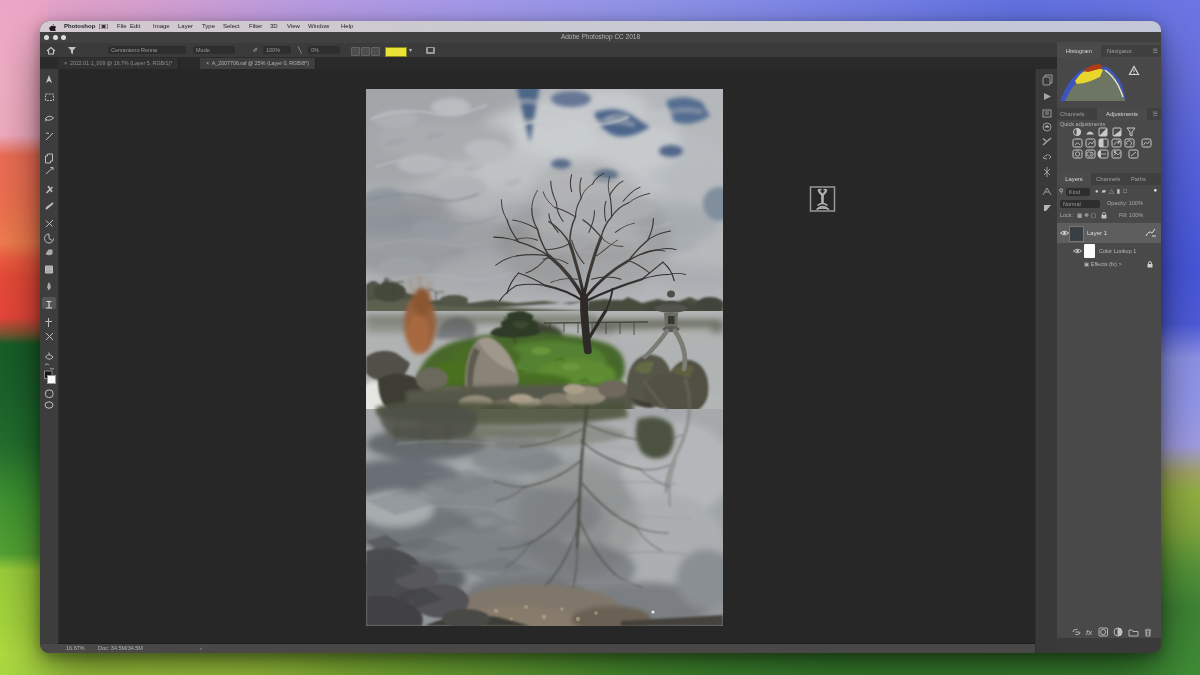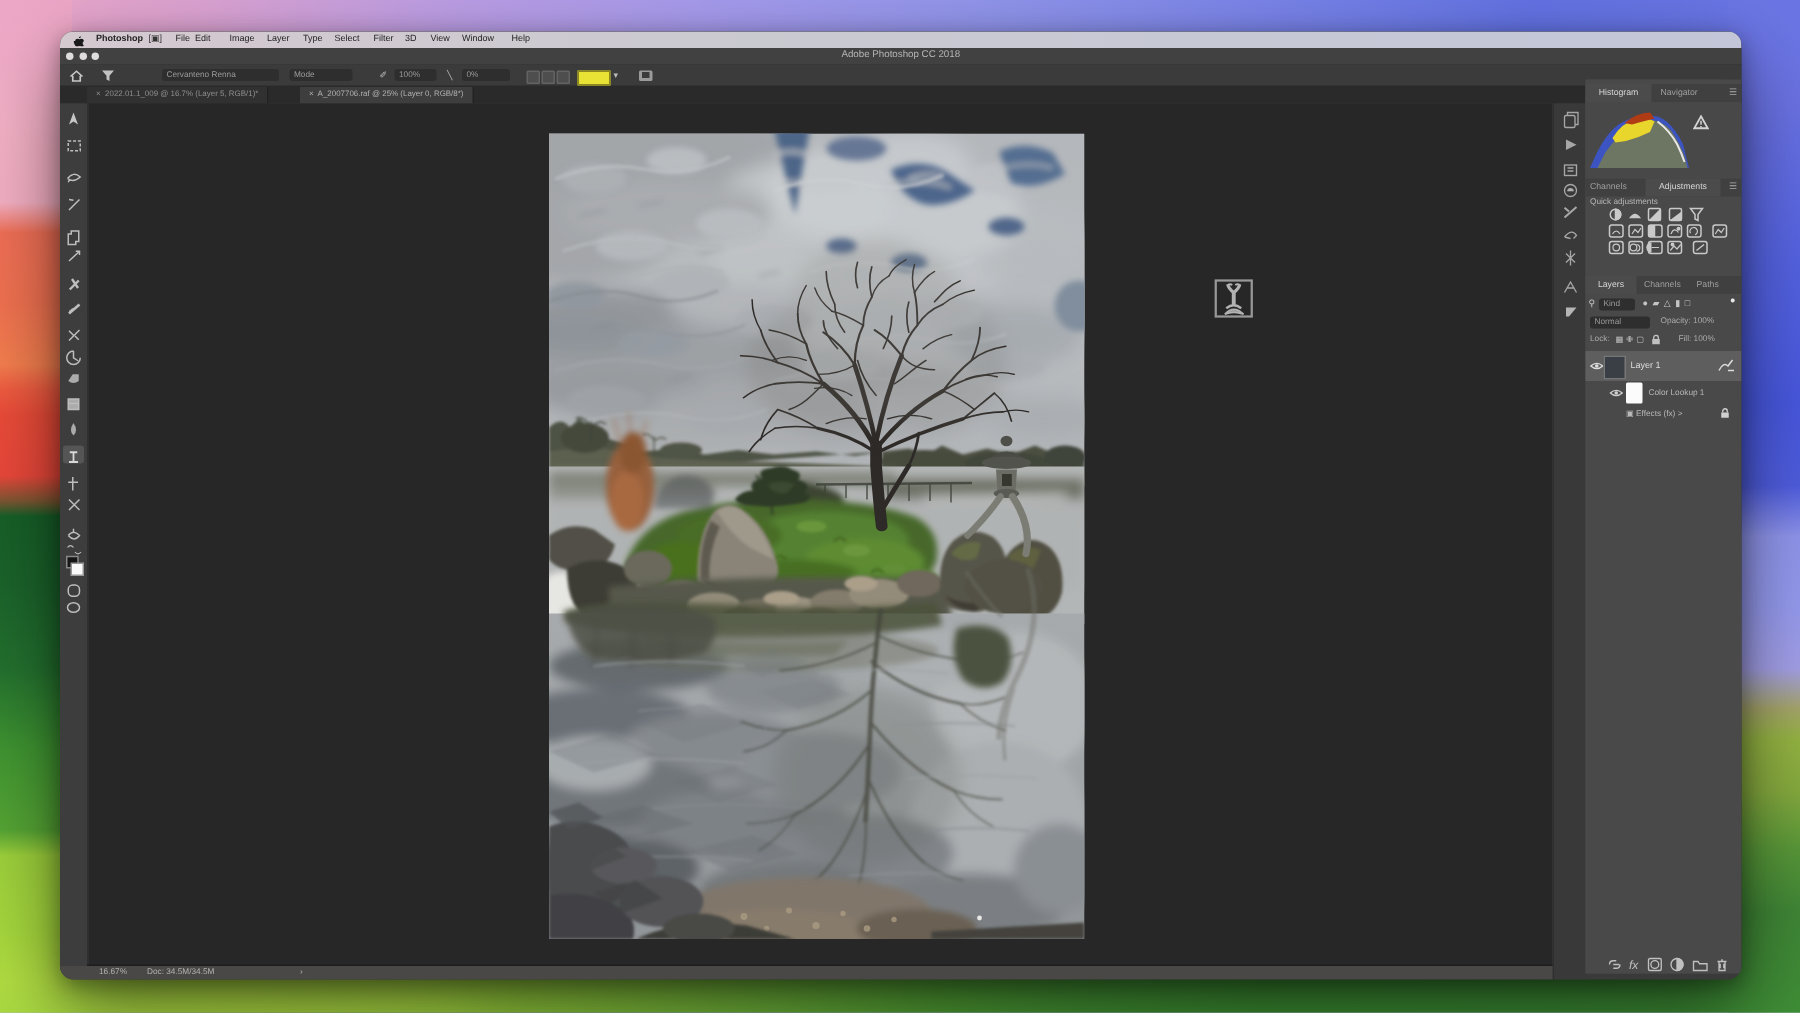--- a/index.html
+++ b/index.html
@@ -26,21 +26,21 @@
   #yellow{position:absolute;left:345px;top:3.5px;width:20px;height:8px;background:#e9e335;border:1px solid #8a8620;}
   #tabbar{left:0;top:37px;width:1121px;height:11px;background:#2a2a2a;}
   .tab{position:absolute;top:0;height:11px;font-size:5.3px;color:#8f8f8f;line-height:11px;
     padding:0 6px;white-space:nowrap;}
   #toolstrip{left:0;top:48px;width:18px;height:576px;background:#3d3d3d;border-right:1px solid #2f2f2f;}
   #canvas{left:18px;top:48px;width:977px;height:575px;background:#272727;}
   #canvline{left:18px;top:622px;width:977px;height:1px;background:#1e1e1e;}
   #statusbar{left:0;top:623px;width:995px;height:9px;background:#4a4747;
     font-size:5.5px;color:#b2b2b2;line-height:9px;}
   #rail{left:995px;top:48px;width:22px;height:584px;background:#393939;border-left:1px solid #2f2f2f;}
-  #panel{left:1017px;top:32px;width:92px;height:596px;background:#494949;}
+  #panel{left:1017px;top:21px;width:92px;height:596px;background:#494949;}
   #photo{left:326px;top:68px;width:357px;height:537px;}
 </style></head>
 <body>
 <div id="wall"><svg width="1200" height="675" xmlns="http://www.w3.org/2000/svg">
   <defs>
     <linearGradient id="wbase" x1="0" y1="0" x2="1" y2="0.45">
       <stop offset="0" stop-color="#efa5c9"></stop>
           <stop offset="0.25" stop-color="#c699de"></stop>
       <stop offset="0.45" stop-color="#9d97ec"></stop>
           <stop offset="0.65" stop-color="#6d76e2"></stop>

